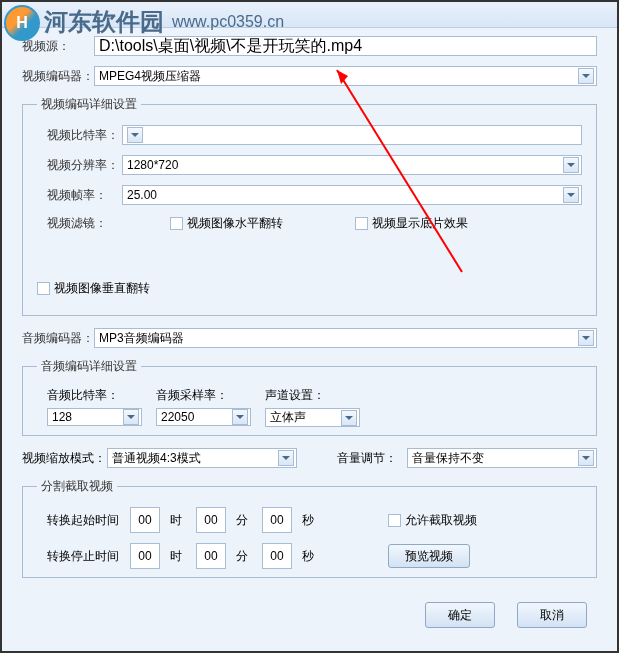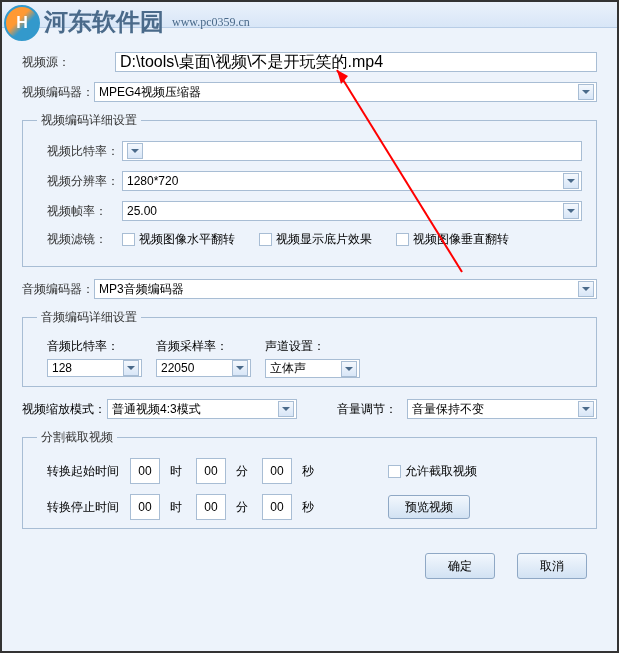--- a/index.html
+++ b/index.html
@@ -1,37 +1,37 @@
 <!DOCTYPE html>
 <html><head>
   <meta charset="utf-8">
   <style>
     * { box-sizing: border-box; margin: 0; padding: 0; }
     body { font-family: "SimSun", "宋体", sans-serif; font-size: 12px; background: #fff; width: 619px; height: 653px; position: relative; overflow: hidden; }
     .outer-border { border: 2px solid #333; width: 619px; height: 653px; position: relative; background: #edf3fb; }
     .watermark { position: absolute; top: 0; left: 0; height: 40px; display: flex; align-items: center; z-index: 1; }
     .watermark-logo { width: 36px; height: 36px; margin: 2px 0 0 2px; background: linear-gradient(135deg, #ff9933 40%, #3399cc 60%); border-radius: 50%; border: 2px solid #3399cc; display: flex; align-items: center; justify-content: center; color: #fff; font-weight: bold; font-size: 16px; }
     .watermark-text { font-family: "KaiTi", cursive; font-size: 24px; color: #4a6a8a; font-weight: bold; margin-left: 4px; }
-    .watermark-url { font-family: Liberation Serif, serif; font-size: 12px; color: #4a6a8a; margin-left: 8px; }
+    .watermark-url { font-family: Liberation Sans, sans-serif; font-size: 16px; color: #4a6a8a; margin-left: 8px; }
     .titlebar { height: 26px; background: linear-gradient(#eaf1fb, #d8e6f7); border-bottom: 1px solid #b8cde6; }
     .content { padding: 8px 20px 12px 20px; position: relative; }
     .row { display: flex; align-items: center; margin-bottom: 10px; }
     .label { width: 72px; color: #333; text-align: left; }
     .label-indent { width: 85px; color: #333; padding-left: 10px; }
     .text-input { flex: 1; height: 20px; border: 1px solid #a8bdd4; background: #fff; padding: 0 4px; font-size: 16px; font-family: inherit; }
     .select { flex: 1; height: 20px; border: 1px solid #a8bdd4; background: #fff; display: flex; align-items: center; justify-content: space-between; padding: 0 2px 0 4px; }
     .select-short { width: 95px; }
     .select-med { width: 145px; }
     .dropdown-btn { width: 16px; height: 16px; background: linear-gradient(#f4f8fd, #d8e6f7); border: 1px solid #a8bdd4; display: flex; align-items: center; justify-content: center; }
     .dropdown-btn::after { content: ""; border-left: 4px solid transparent; border-right: 4px solid transparent; border-top: 4px solid #4a6a8a; }
     fieldset { border: 1px solid #a8bdd4; margin-bottom: 12px; padding: 12px 14px 8px 14px; position: relative; }
     legend { padding: 0 4px; color: #333; background: #edf3fb; }
     .checkbox { width: 13px; height: 13px; border: 1px solid #a8bdd4; background: #fff; margin-right: 4px; display: inline-block; }
     .cb-label { display: flex; align-items: center; margin-right: 24px; }
-    .filters-row { display: flex; align-items: flex-end; flex-wrap: wrap; }
+    .filters-row { display: flex; align-items: flex-end; flex-wrap: wrap; gap: 48px; }
     .col3 { display: flex; align-items: flex-start; gap: 14px; }
     .col3-item { display: flex; flex-direction: column; gap: 4px; }
     .inline-row { display: flex; align-items: center; gap: 8px; }
     .time-input { width: 30px; height: 26px; border: 1px solid #a8bdd4; background: #fff; text-align: center; font-size: 12px; }
     .time-unit { margin: 0 6px 0 2px; }
     .btn { height: 26px; background: linear-gradient(#f2f7fd, #d2e2f3); border: 1px solid #8fa8c5; border-radius: 3px; padding: 0 22px; font-size: 12px; font-family: inherit; cursor: pointer; }
     .btn-small { height: 24px; padding: 0 16px; }
     .bottom-btns { display: flex; justify-content: flex-end; gap: 22px; padding-right: 10px; margin-top: 24px; }
     .arrow-line { position: absolute; z-index: 10; pointer-events: none; }
   </style>
@@ -46,21 +46,21 @@
     <span class="watermark-url">www.pc0359.cn</span>
   </div>
 
   <svg class="arrow-line" style="left:280px; top:60px;" width="200" height="220">
     <line x1="55" y1="8" x2="180" y2="210" stroke="#ff0000" stroke-width="2"></line>
     <polygon points="55,8 66,14 59,22" fill="#ff0000"></polygon>
   </svg>
 
   <div class="content">
 
-    <div class="row" style="margin-top:16px;gap:21px;">
+    <div class="row" style="margin-top:0;">
       <span class="label">视频源：</span>
       <input class="text-input" value="D:\tools\桌面\视频\不是开玩笑的.mp4" style="">
     </div>
 
     <div class="row">
       <span class="label">视频编码器：</span>
       <div class="select">
         <span>MPEG4视频压缩器</span>
         <span class="dropdown-btn"></span>
       </div>

